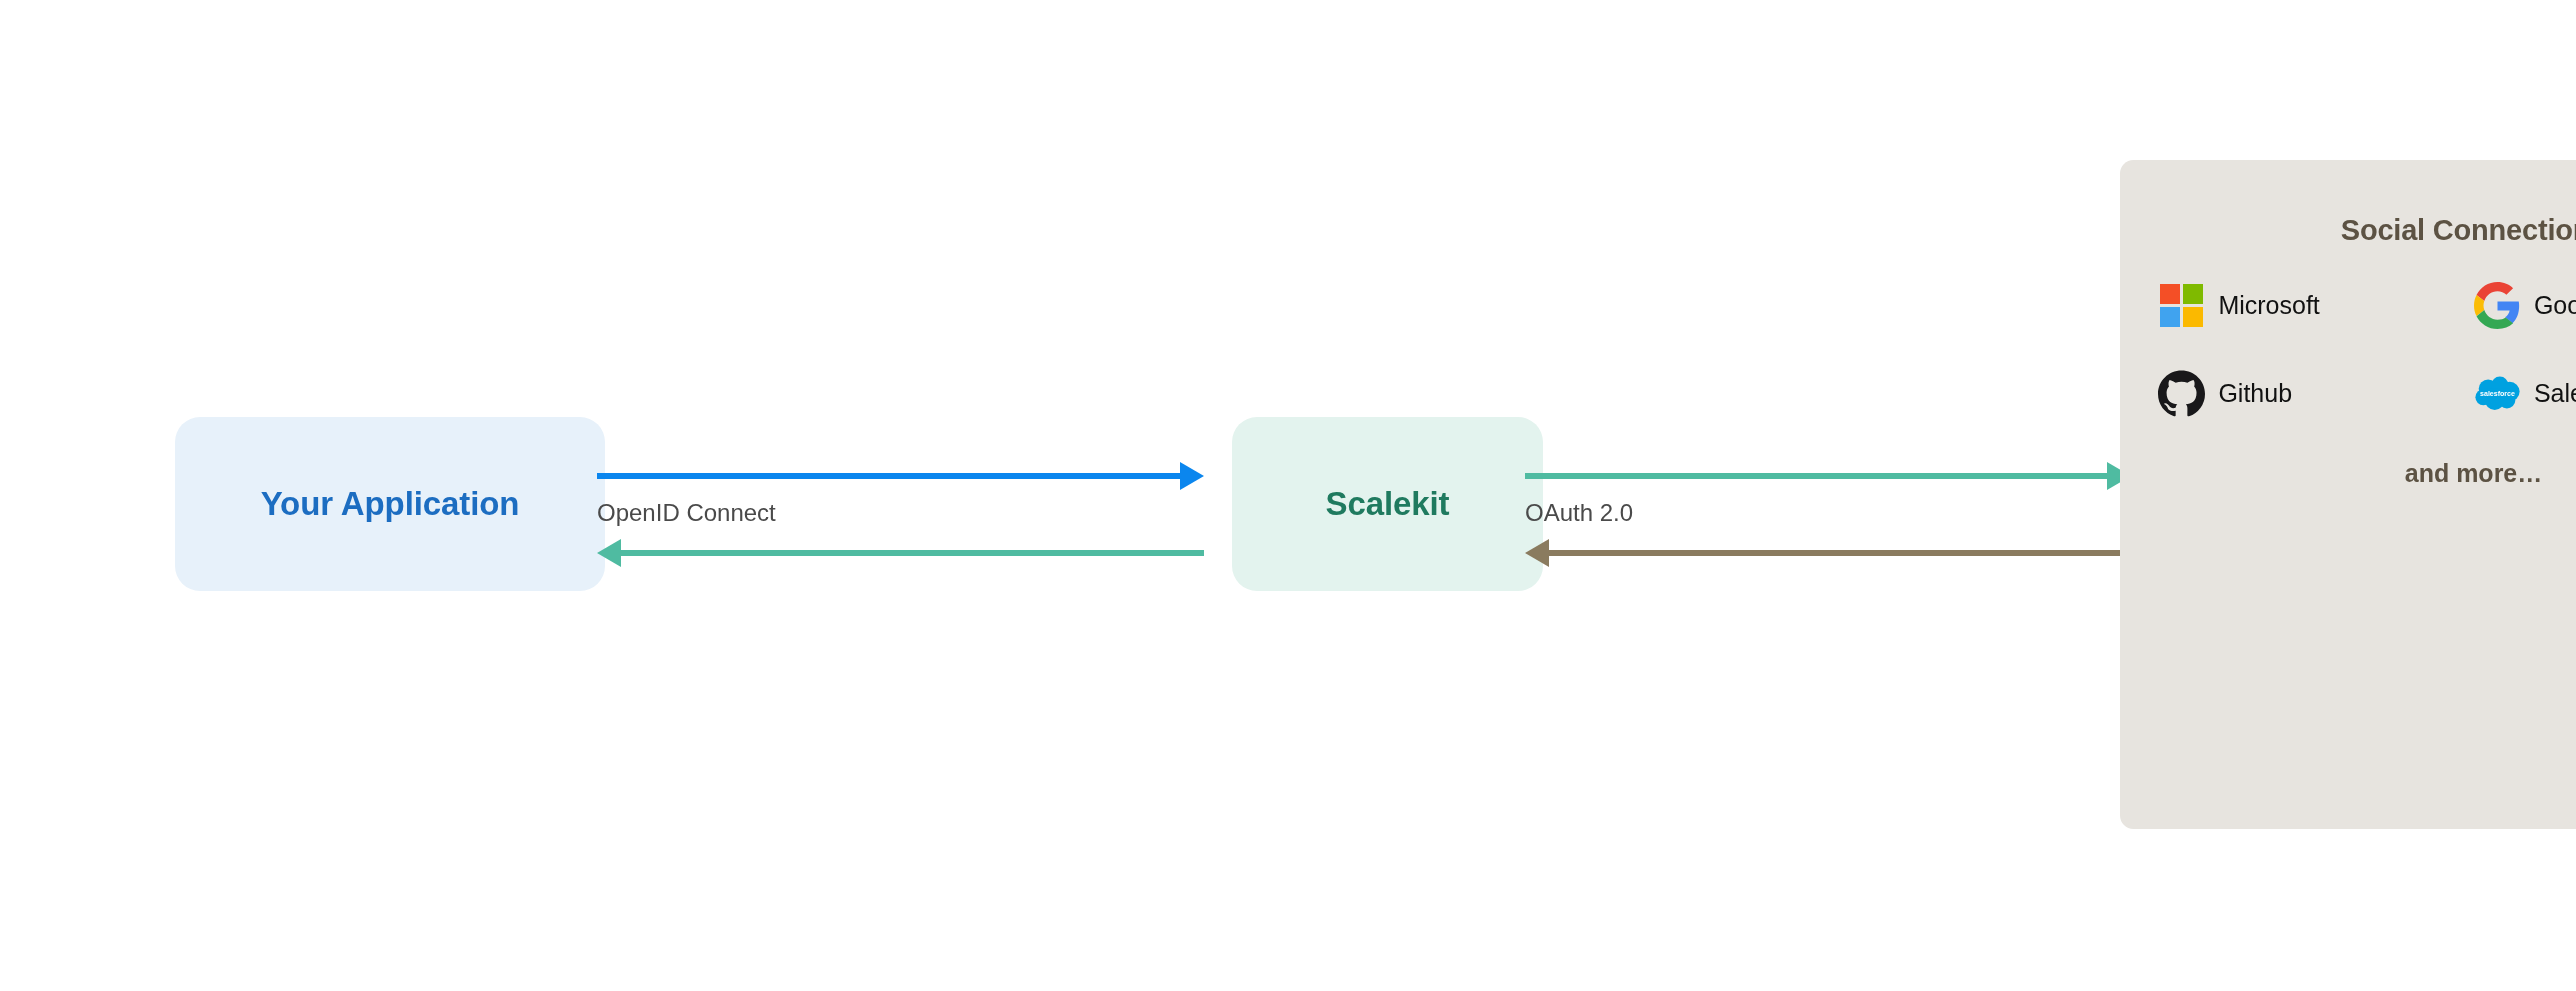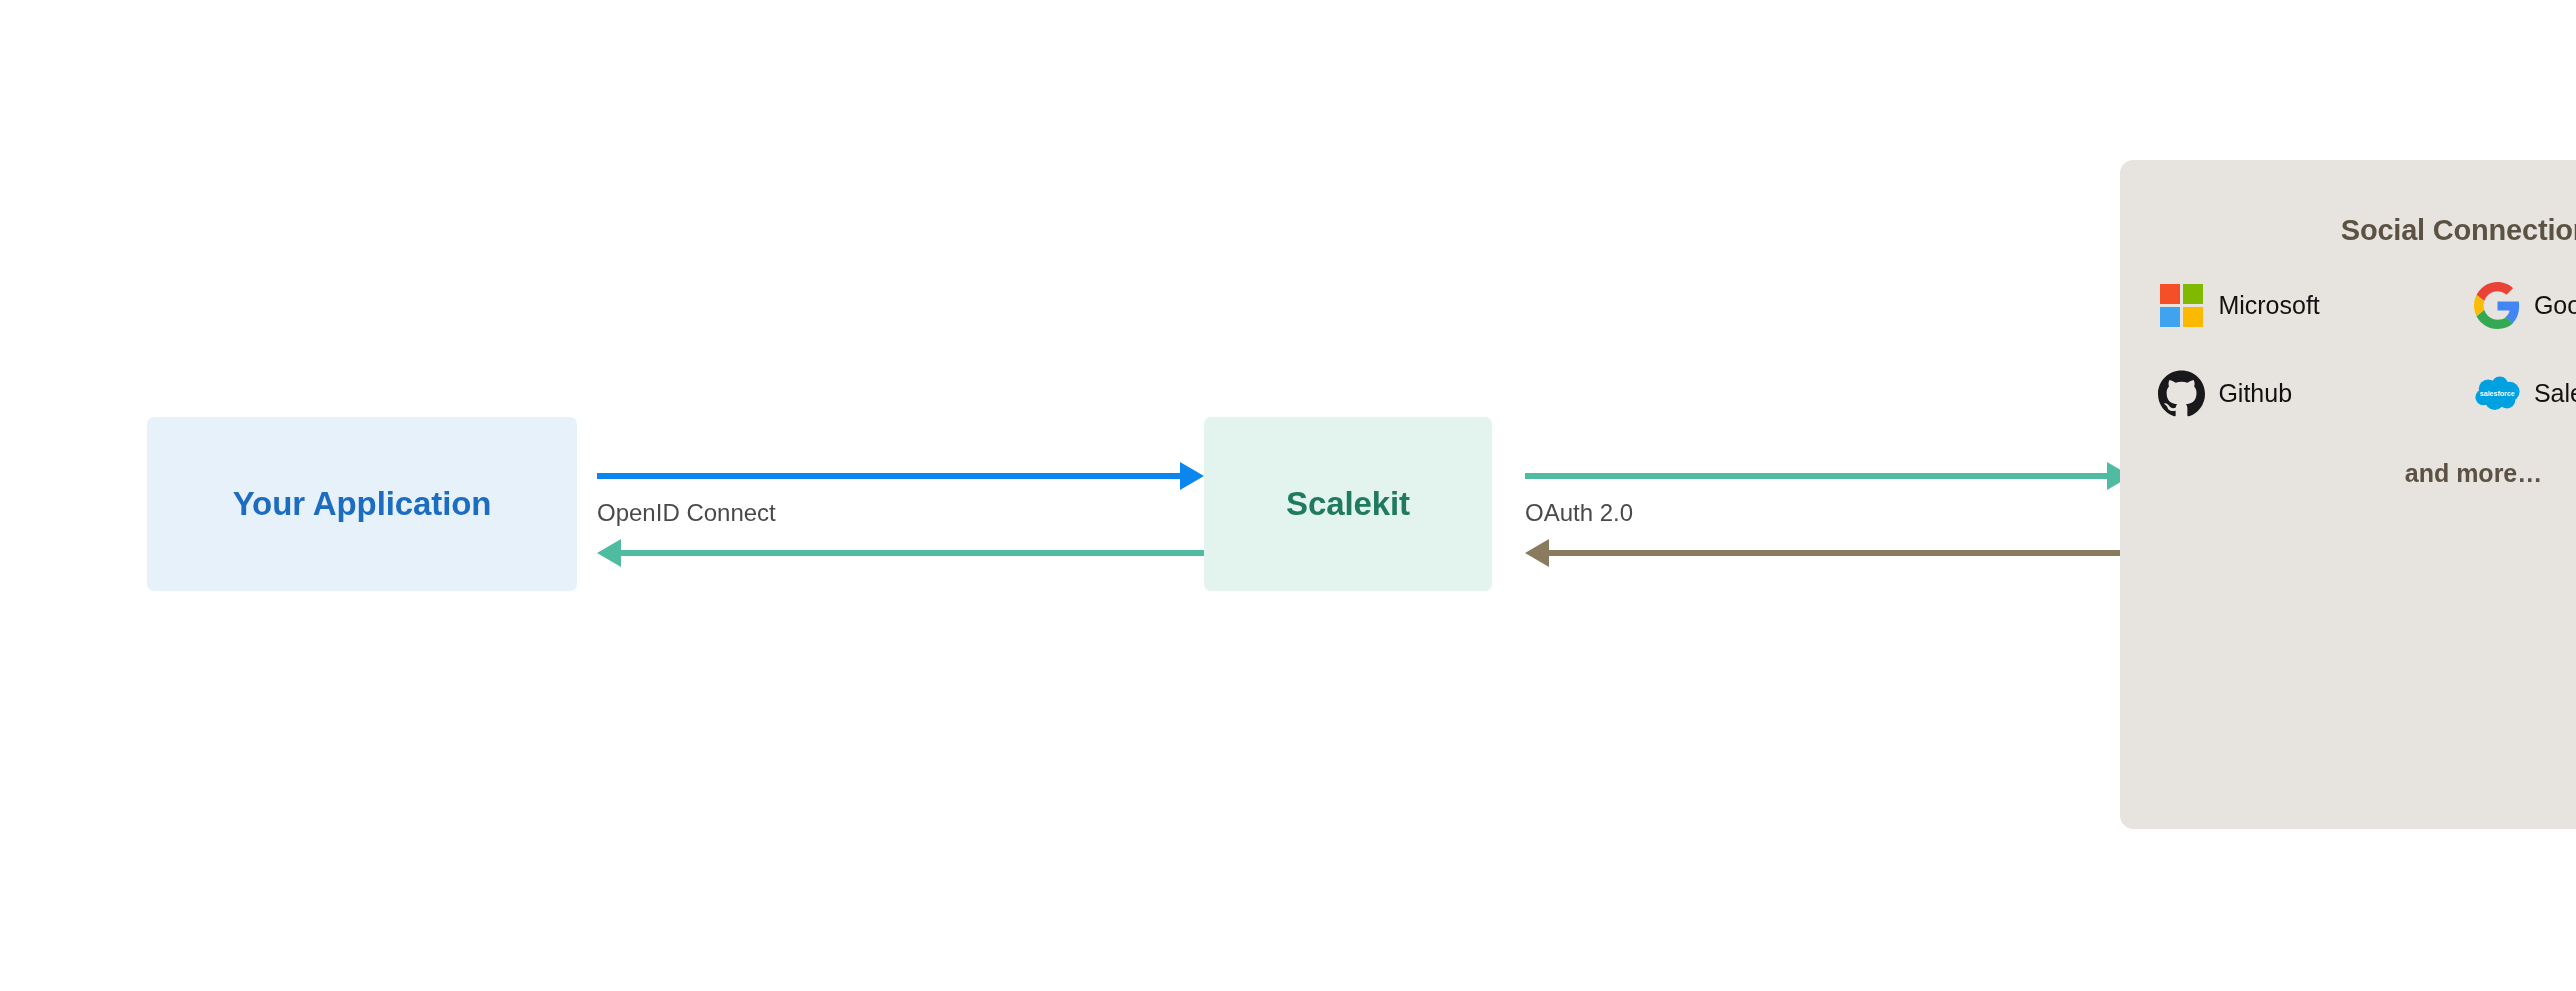--- a/index.html
+++ b/index.html
@@ -3,27 +3,27 @@
 <meta charset="utf-8">
 <style>
   html,body{margin:0;padding:0;background:#ffffff;}
   body{width:2976px;height:991px;position:relative;overflow:hidden;
        font-family:"Liberation Sans","DejaVu Sans",sans-serif;}
 
   .canvas{position:absolute;inset:0;background:#ffffff;}
 
   
   .node{position:absolute;display:flex;align-items:center;justify-content:center;
-        border-radius:7px;box-sizing:border-box;}
+        border-radius:25px;box-sizing:border-box;margin-left:28px;}
   .node-label{font-weight:700;letter-spacing:-0.1px;white-space:nowrap;}
 
   #app-node{left:147px;top:417px;width:430px;height:174px;background:#E7F1FA;}
   #app-node .node-label{color:#1C6DC1;font-size:33px;}
 
-  #scalekit-node{left:1204px;top:417px;width:288px;height:174px;background:#E3F3EE;align-items:center;}
+  #scalekit-node{left:1204px;top:417px;width:311px;height:174px;background:#E3F3EE;align-items:center;}
   #scalekit-node .node-label{color:#1F7A5F;font-size:33px;}
 
   
   .arrow{position:absolute;height:0;}
   .arrow .shaft{position:absolute;top:0;height:5.7px;}
   .arrow .head{position:absolute;width:0;height:0;border-top:14.4px solid transparent;
                border-bottom:14.4px solid transparent;top:-11.3px;}
   .head-right{border-left-width:24px;border-left-style:solid;}
   .head-left{border-right-width:24px;border-right-style:solid;}
 

